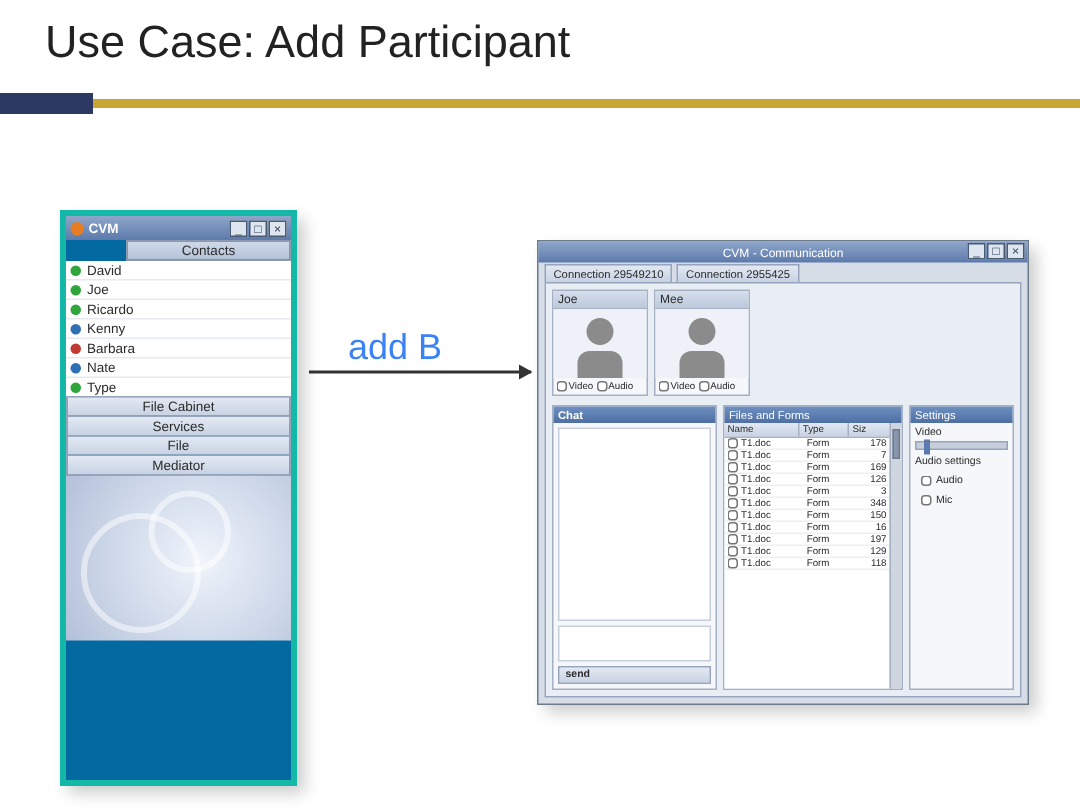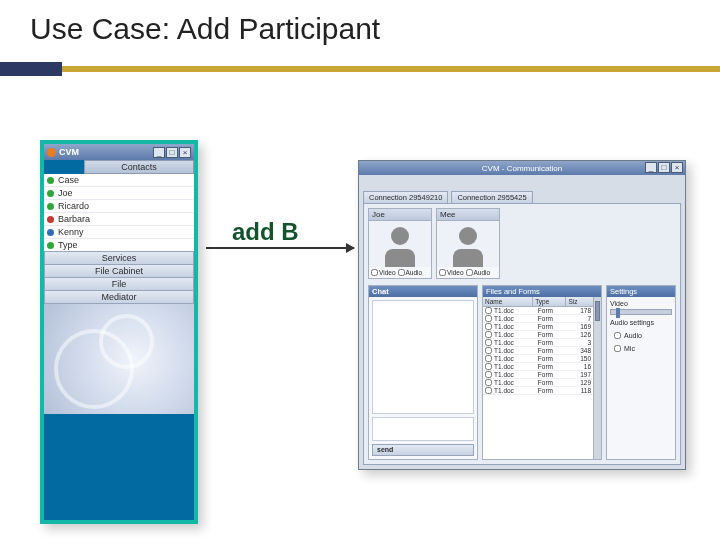--- a/index.html
+++ b/index.html
@@ -131,21 +131,21 @@
     background: linear-gradient(#8fa6c9, #5c7aab);
     display: flex; align-items: center; justify-content: center;
     color: #fff; font-size: 8px;
     position: relative;
   }
   .comm-winbtns {
     position: absolute; right: 2px; top: 1px;
     display: flex; gap: 1px;
   }
   .comm-tabs {
-    display: flex; gap: 3px; padding: 16px 4px 0 4px; text-align: right;
+    display: flex; gap: 3px; padding: 1px 4px 0 4px; text-align: right;
   }
   .comm-tab {
     background: linear-gradient(#e3e9f3,#c7d2e3);
     border: 1px solid #97a5bc;
     border-bottom: none;
     padding: 1px 5px;
     font-size: 7.5px;
   }
   .comm-body {
     flex: 1;
@@ -269,22 +269,21 @@
   .files-body-wrap { flex:1; display:flex; flex-direction:column; min-height:0;}
   .scrollbar-v .thumb {
     position:absolute; left:1px; top:4px; width:5px; height:20px;
     background:#8a97ad; border:1px solid #6e7a91;
   }
 
   
   .anno-text {
     position: absolute;
     font-size: 24px;
-    color: #14532d;
-    font-weight: bold;
+    color: #3b82f6;
   }
   .anno-addB { left: 232px; top: 218px; }
   .anno-A    { left: 106px; top: 480px; }
   .anno-B    { left: 398px; top: 218px; font-size: 26px; }
   .anno-C    { left: 464px; top: 218px; font-size: 26px; }
   .arrow {
     position: absolute;
     left: 206px; top: 247px;
     width: 148px; height: 2px;
     background: #333;
@@ -319,45 +318,49 @@
     <div class="win-btns">
       <div class="win-btn">_</div>
       <div class="win-btn">□</div>
       <div class="win-btn">×</div>
     </div>
   </div>
   <div class="section-header">Contacts</div>
   <div class="contact-list" id="contact-list">
       <div class="contact-row">
         <span class="dot green"></span>
-        <span>Case</span>
+        <span>David</span>
       </div>
       <div class="contact-row">
         <span class="dot green"></span>
         <span>Joe</span>
       </div>
       <div class="contact-row">
         <span class="dot green"></span>
         <span>Ricardo</span>
       </div>
       <div class="contact-row">
+        <span class="dot blue"></span>
+        <span>Kenny</span>
+      </div>
+      <div class="contact-row">
         <span class="dot red"></span>
         <span>Barbara</span>
       </div>
       <div class="contact-row">
         <span class="dot blue"></span>
-        <span>Kenny</span>
+        <span>Nate</span>
       </div>
       <div class="contact-row">
         <span class="dot green"></span>
         <span>Type</span>
       </div>
     </div>
+  <div class="nav-item">File Cabinet</div>
   <div class="nav-item">Services</div>
-  <div class="nav-item">File Cabinet</div>
   <div class="nav-item">File</div>
   <div class="nav-item">Mediator</div>
   <div class="cvm-decor">
     <div class="ring r1"></div>
       <div class="ring r2"></div>
   </div>
 </div>
 
 <div class="comm-window">
   <div class="comm-titlebar">

